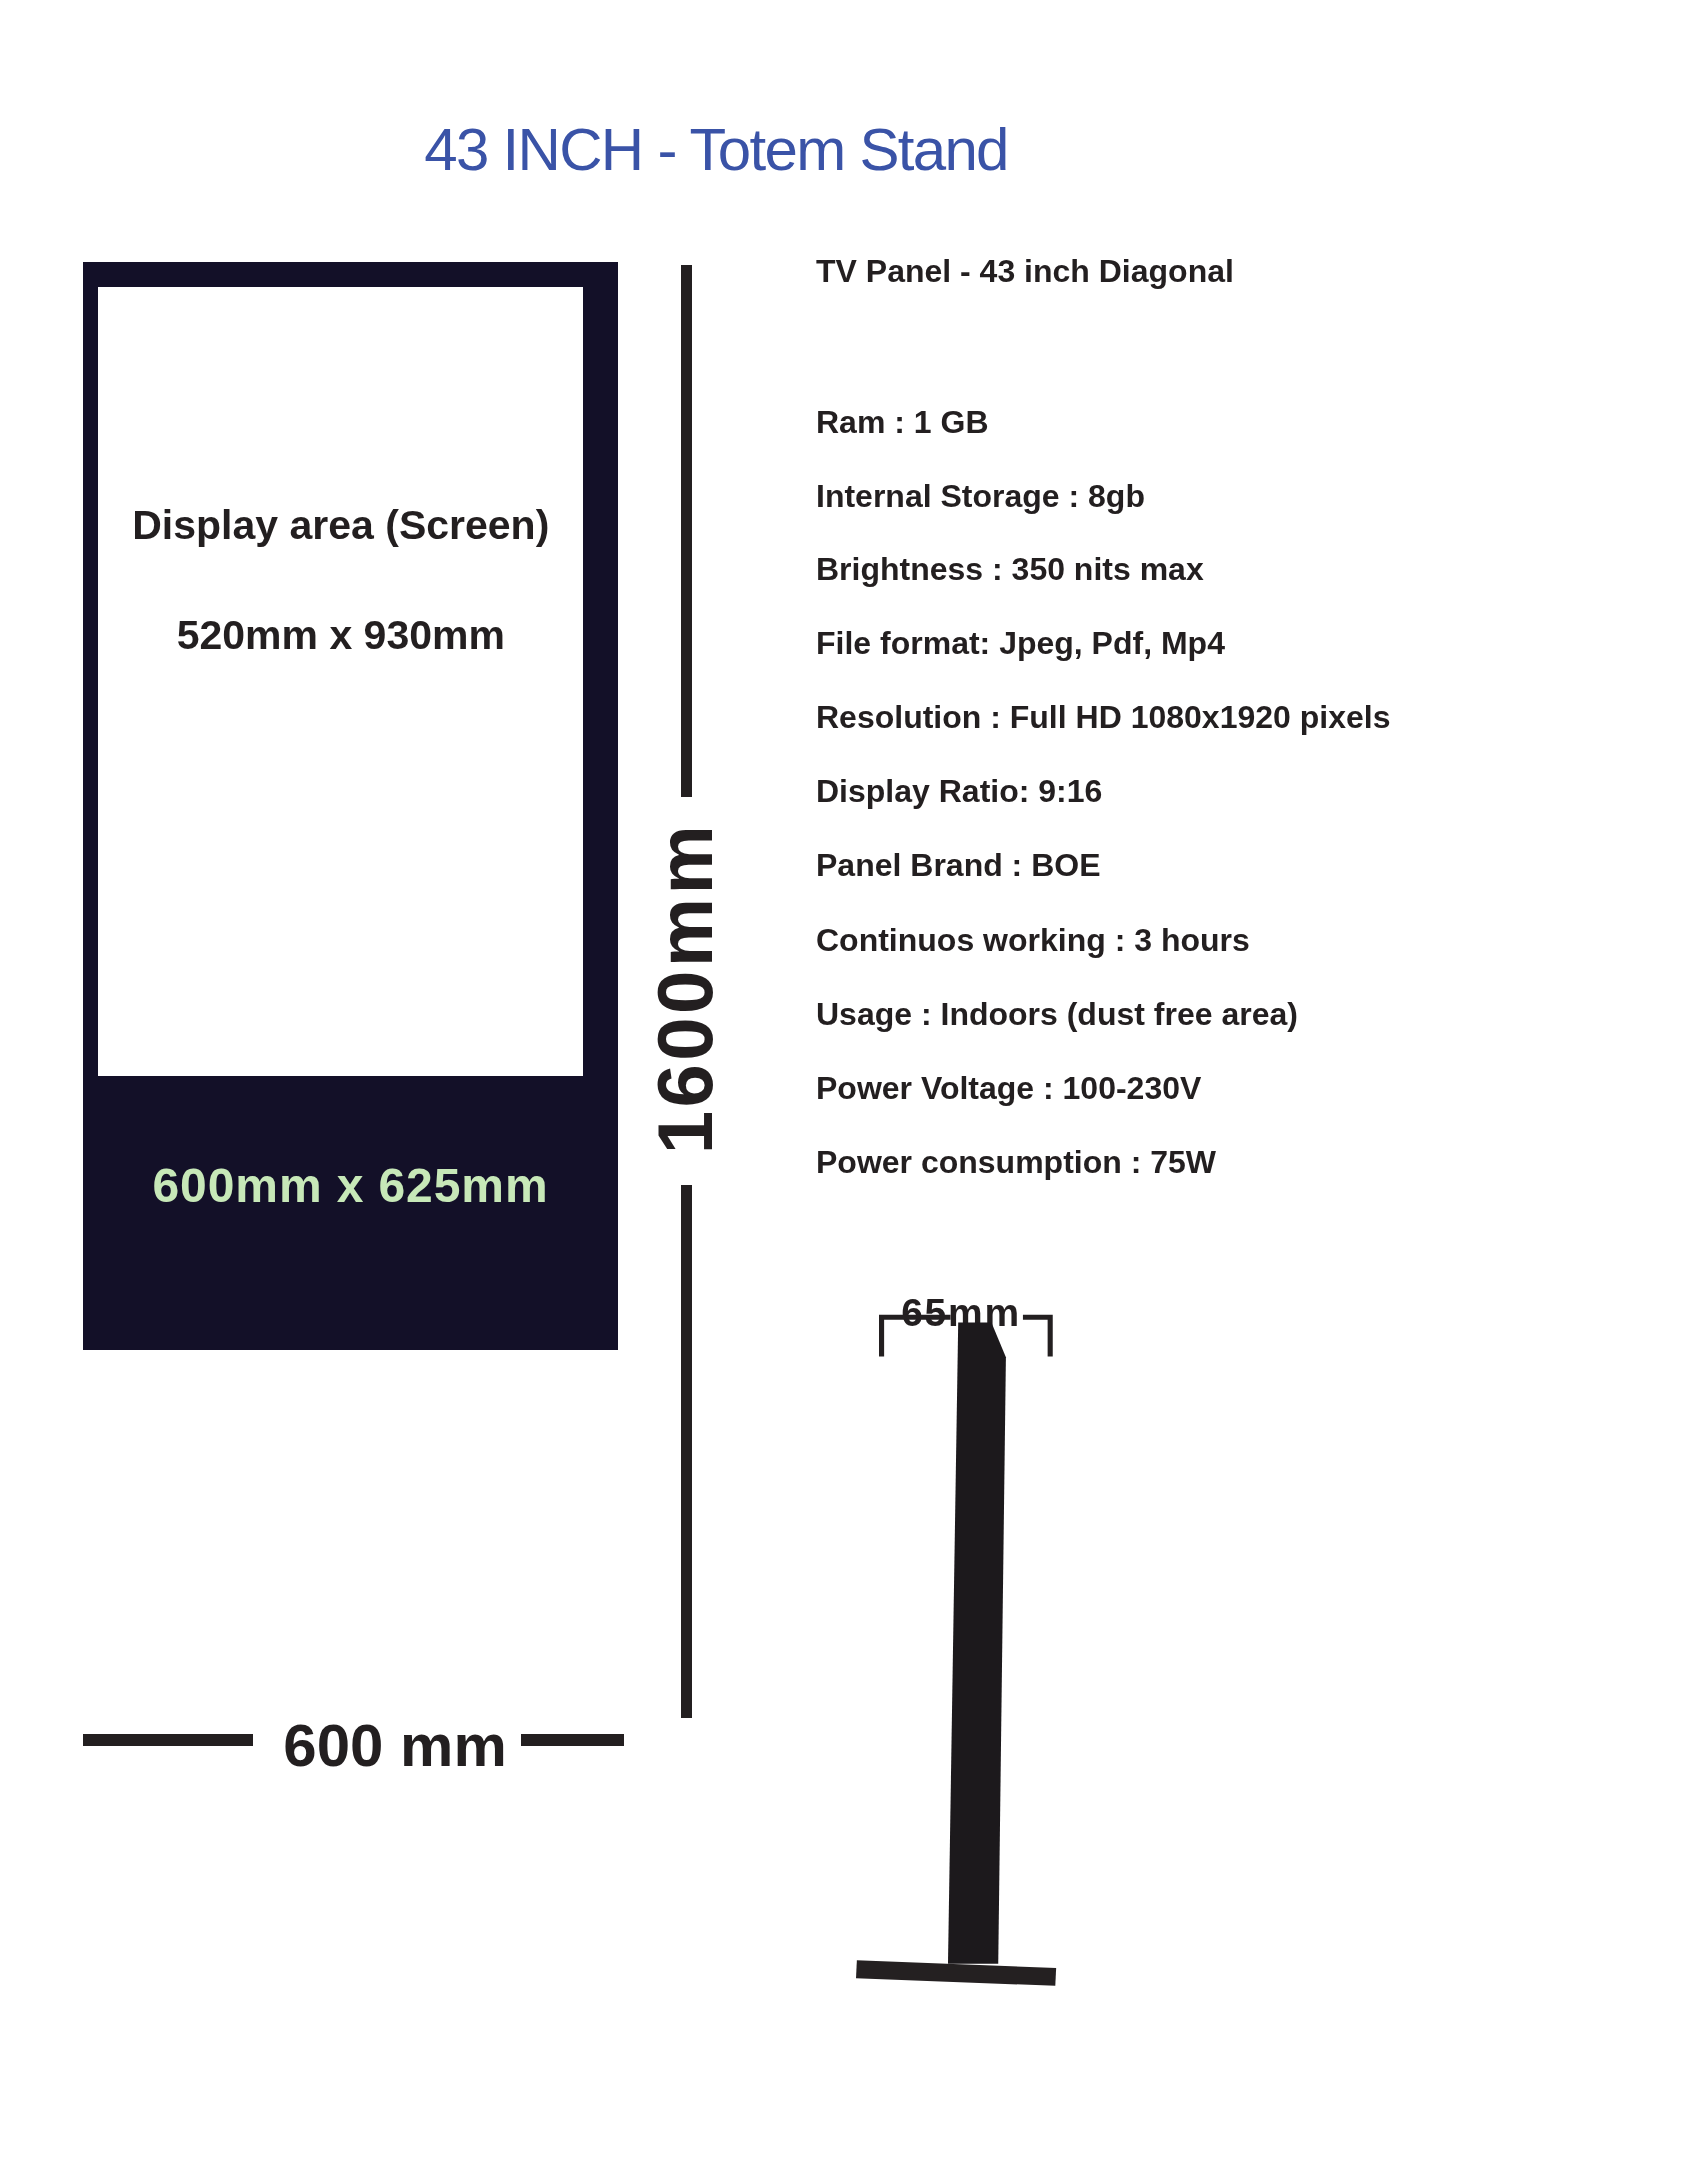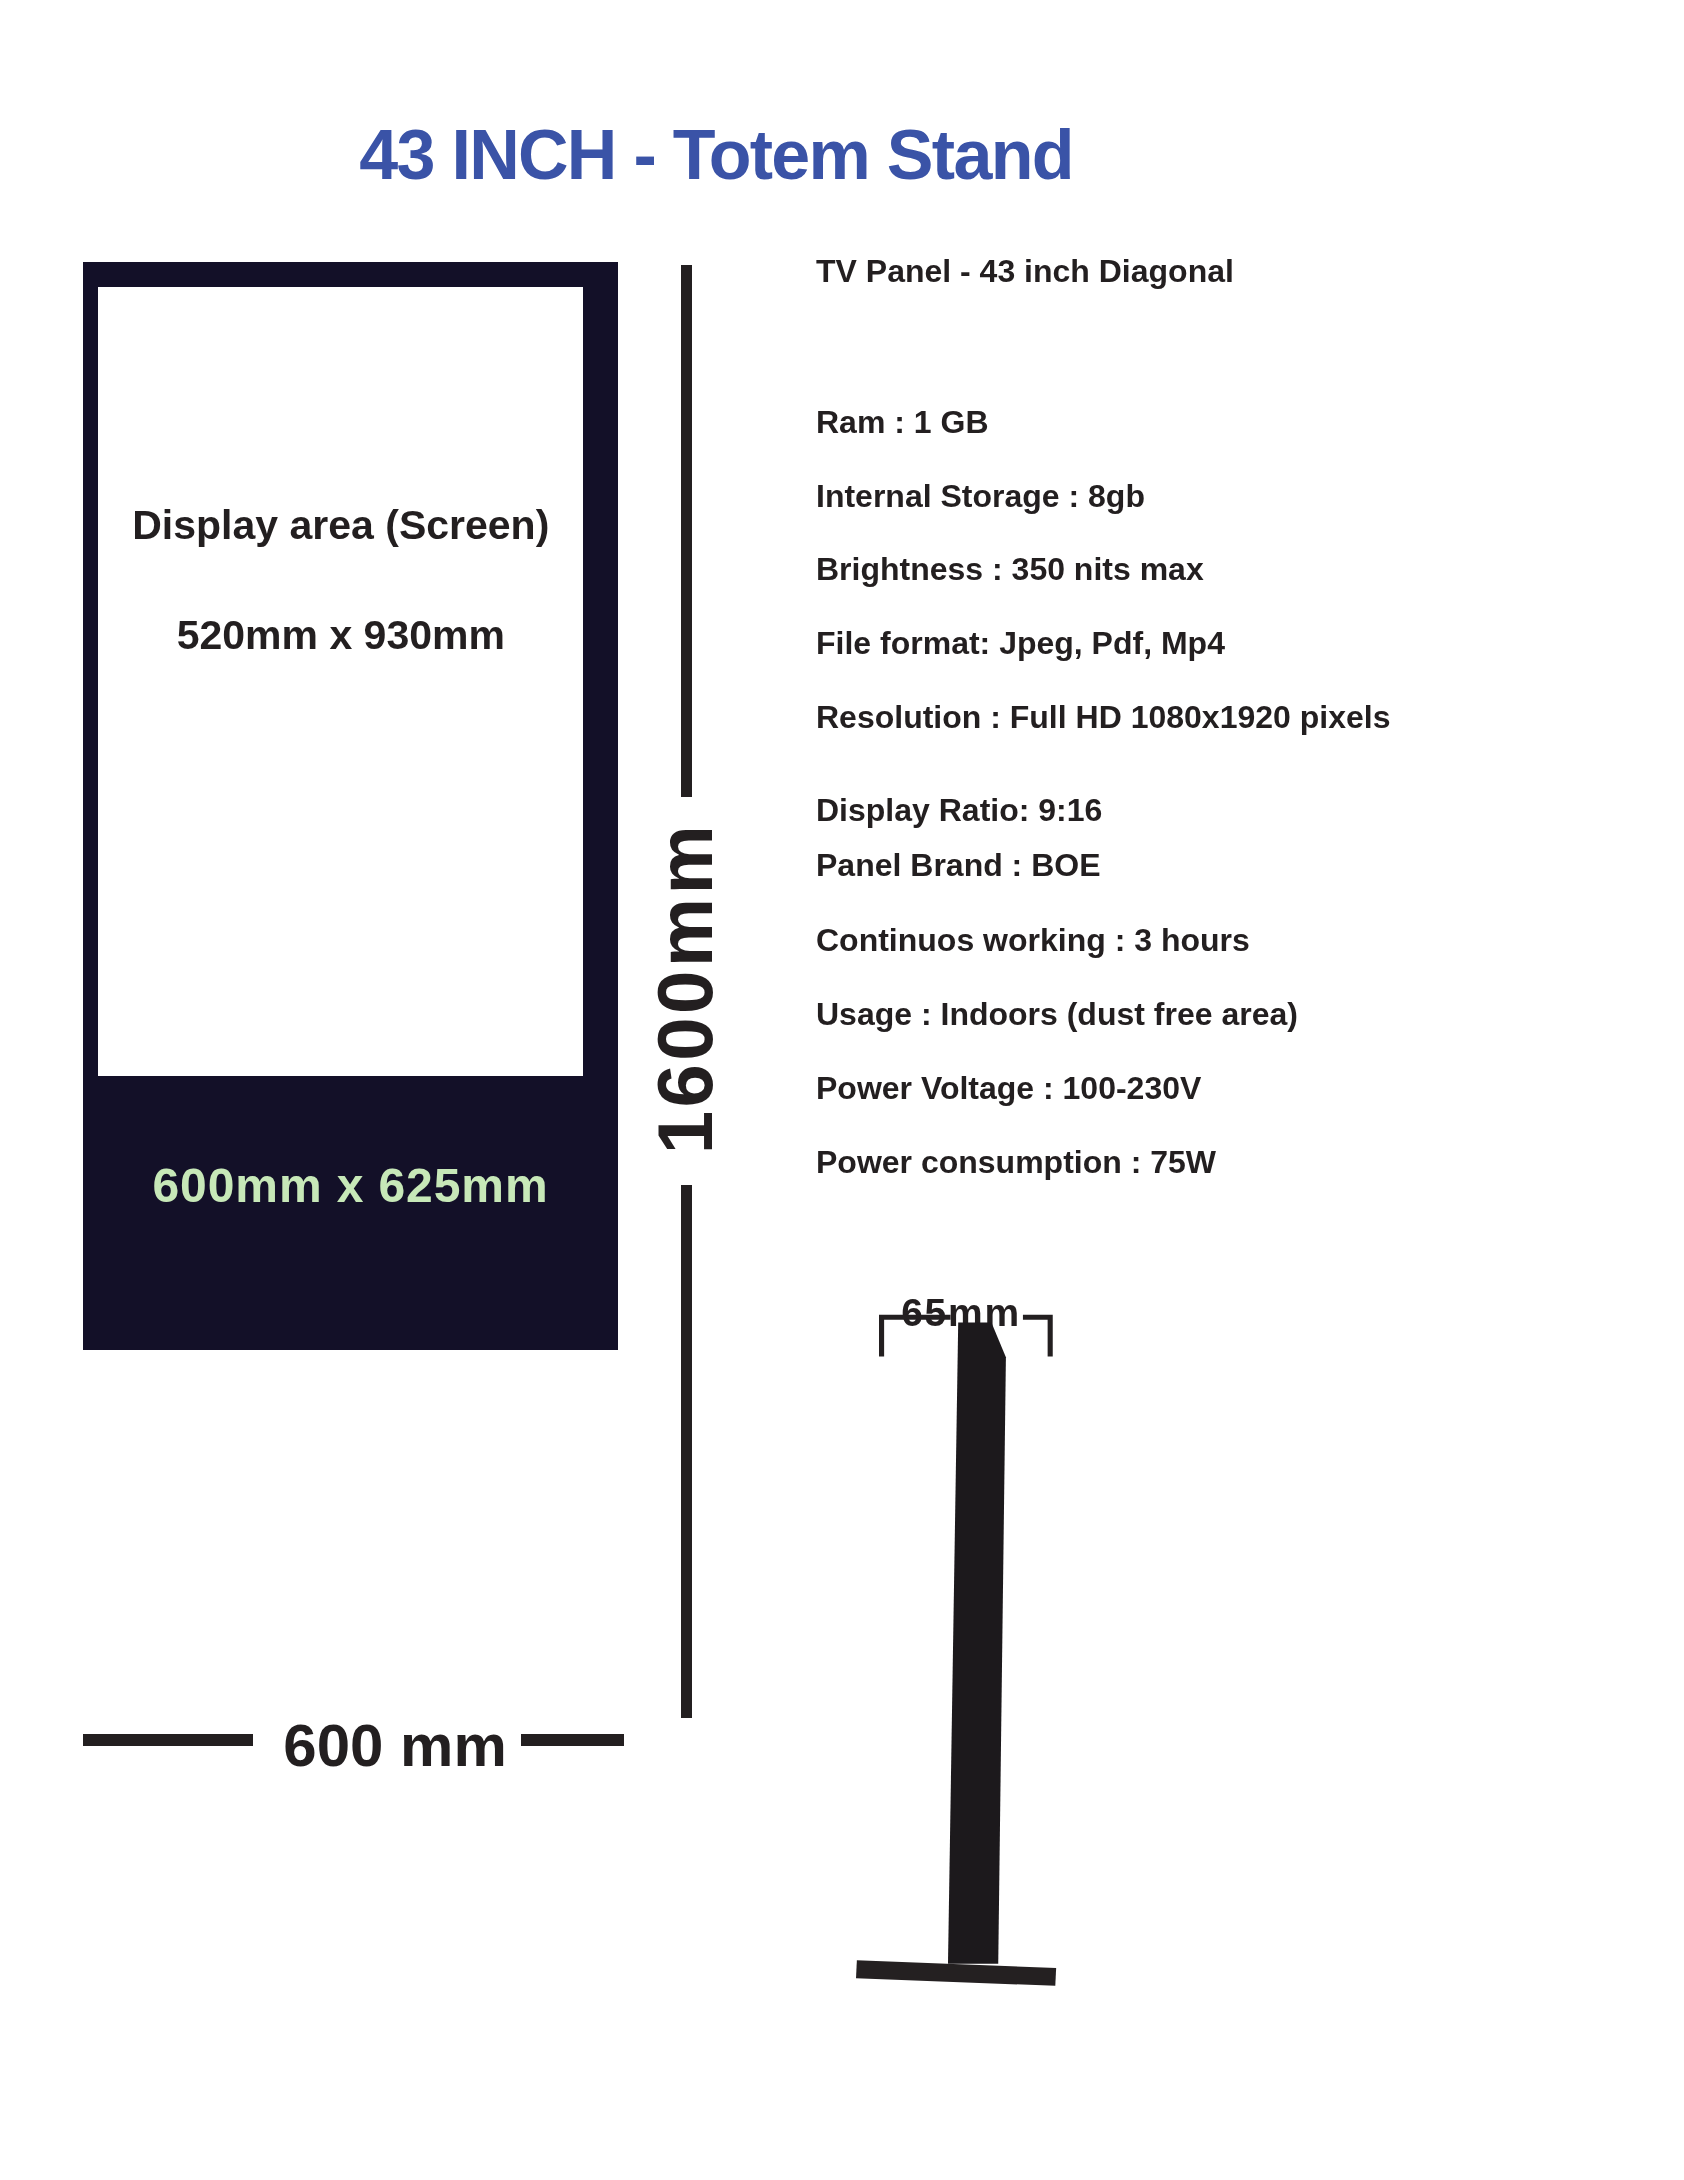--- a/index.html
+++ b/index.html
@@ -11,22 +11,22 @@
     font-family: "Liberation Sans", sans-serif;
     overflow: hidden;
   }
 
   
   .title {
     position: absolute;
     left: 716px;
     top: 115px;
     transform: translateX(-50%);
-    font-size: 70px;
-    font-weight: bold;
+    font-size: 60px;
+    font-weight: normal;
     letter-spacing: -1.7px;
     color: var(--accent_blue, #3A53A7);
     white-space: nowrap;
   }
 
   
   .totem-front {
     position: absolute;
     left: 83px;
     top: 262px;
@@ -160,21 +160,21 @@
   <div class="hseg left"></div>
   <div class="width-label">600 mm</div>
   <div class="hseg right"></div>
 
   <div class="spec" style="top:271px;">TV Panel - 43 inch Diagonal</div>
   <div class="spec" style="top:422px;">Ram : 1 GB</div>
   <div class="spec" style="top:496px;">Internal Storage : 8gb</div>
   <div class="spec" style="top:569px;text-align:right;">Brightness : 350 nits max</div>
   <div class="spec" style="top:643px;">File format: Jpeg, Pdf, Mp4</div>
   <div class="spec" style="top:717px;">Resolution : Full HD 1080x1920 pixels</div>
-  <div class="spec" style="top:791px;margin-top:19px;">Display Ratio: 9:16</div>
+  <div class="spec" style="top:791px;">Display Ratio: 9:16</div>
   <div class="spec" style="top:865px;">Panel Brand : BOE</div>
   <div class="spec" style="top:940px;">Continuos working : 3 hours</div>
   <div class="spec" style="top:1014px;">Usage : Indoors (dust free area)</div>
   <div class="spec" style="top:1088px;">Power Voltage : 100-230V</div>
   <div class="spec" style="top:1162px;">Power consumption : 75W</div>
 
   <div class="thickness-label">65mm</div>
   <svg class="side-view-svg" width="341" height="792" viewBox="950 1420 400 930">
     <path d="M1035,1592 L1035,1546 L1116,1546 M1201,1546 L1233,1546 L1233,1592" fill="none" stroke="#231F20" stroke-width="6"></path>
     <polygon points="1125,1552 1164,1552 1181,1593 1172,2305 1113,2305" fill="#1c191c"></polygon>

